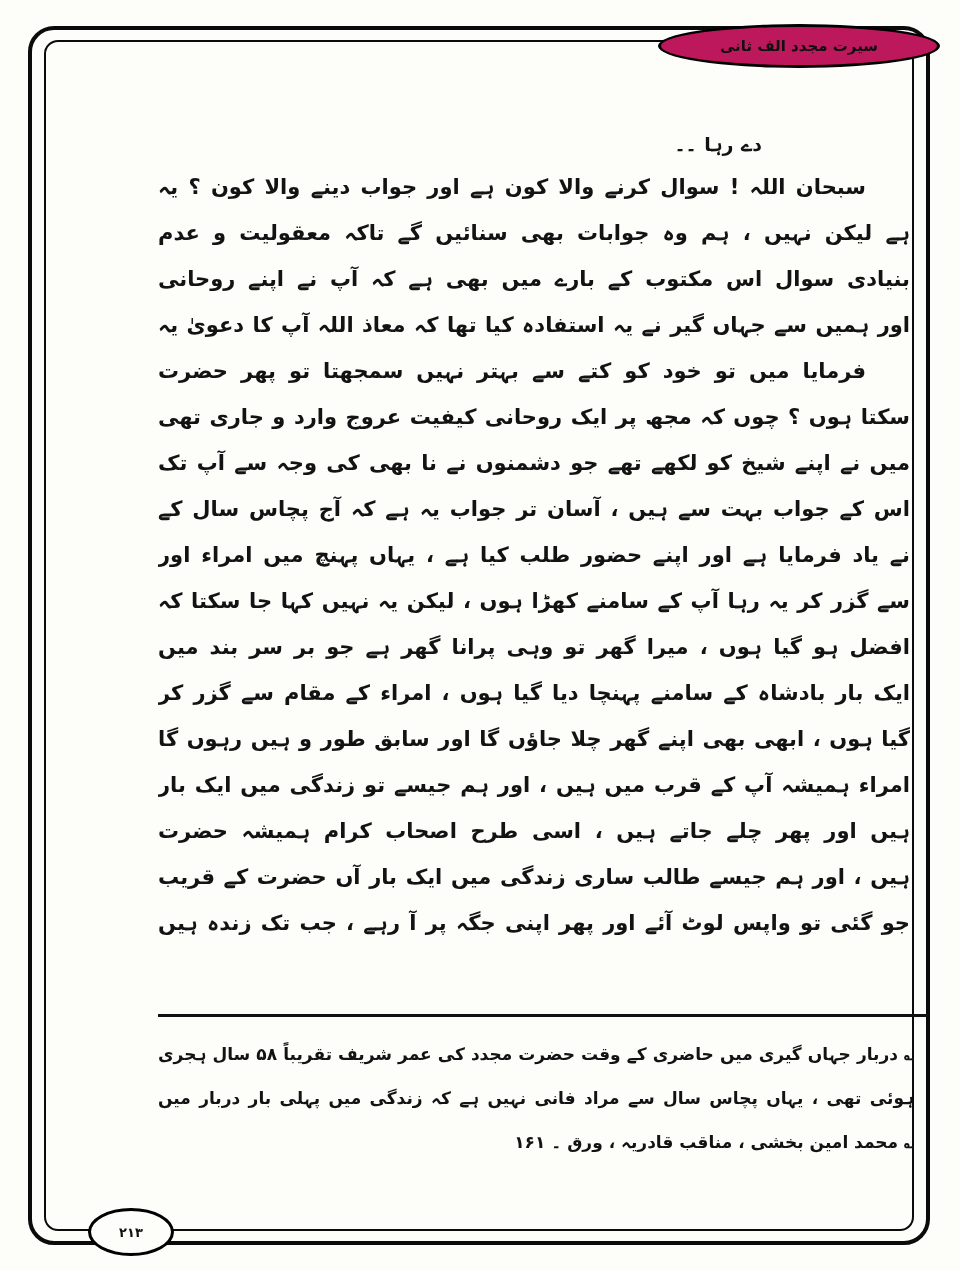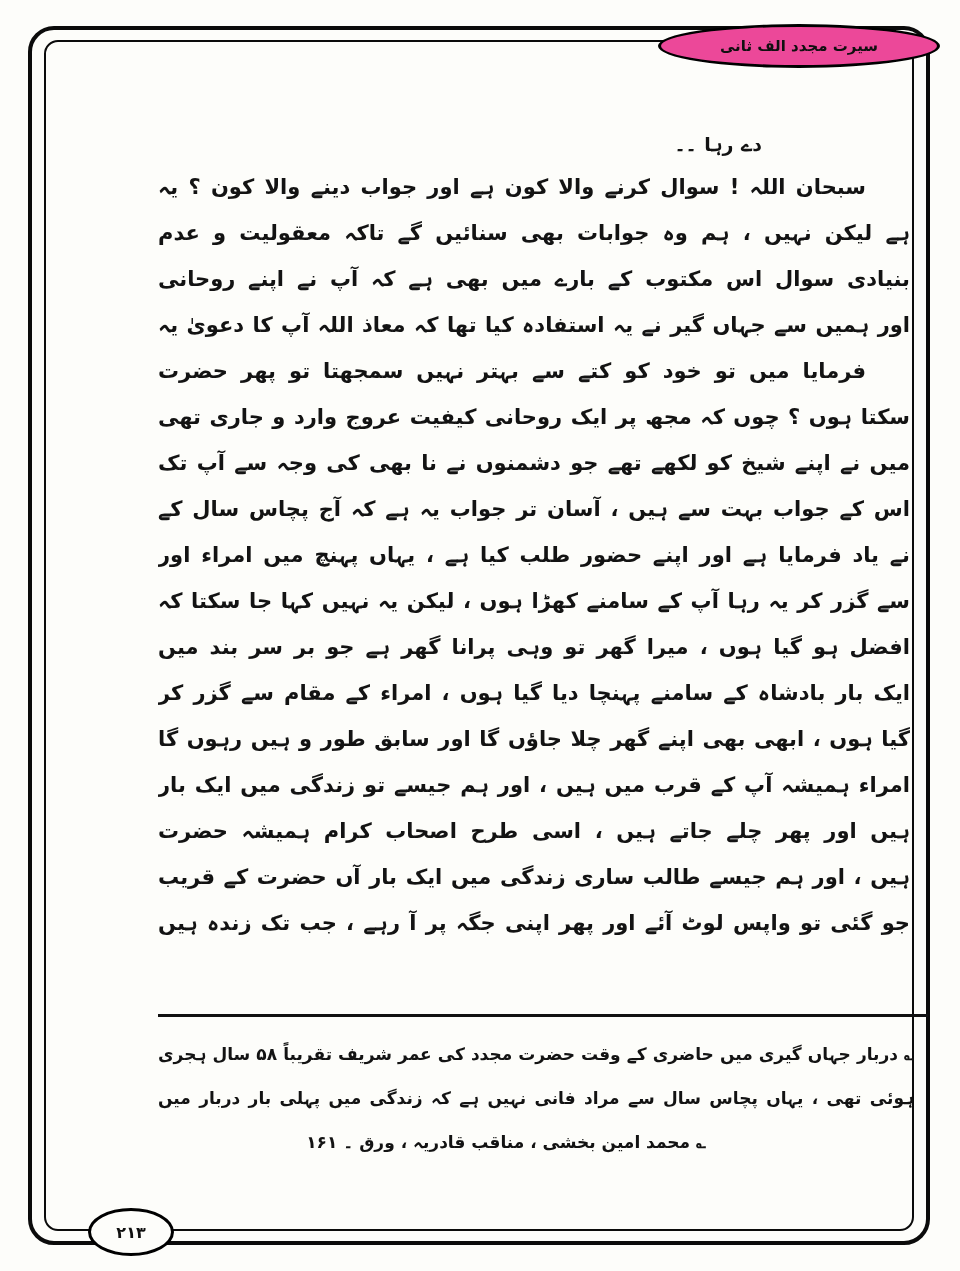--- a/index.html
+++ b/index.html
@@ -17,21 +17,21 @@
     position:absolute;left:28px;right:30px;top:26px;bottom:26px;
     border:4px solid #0b0b0b;border-radius:26px;
   }
   .border-inner{
     position:absolute;left:44px;right:46px;top:40px;bottom:40px;
     border:2px solid #0b0b0b;border-radius:14px;
   }
   
   .cartouche{
     position:absolute;top:24px;right:20px;width:276px;height:38px;
-    background:#ec4899;border:3px solid #000;border-radius:50%;
+    background:#be185d;border:3px solid #000;border-radius:50%;
     display:flex;align-items:center;justify-content:center;z-index:3;
   }
   .cartouche span{
     font-size:15px;font-weight:700;direction:rtl;white-space:nowrap;
   }
   
   .content{
     position:absolute;left:158px;right:50px;top:124px;
     direction:rtl;color:#131313;z-index:2;
   }
@@ -51,28 +51,28 @@
     border-top:3px solid #111;z-index:2;
   }
   .footnote{
     position:absolute;left:158px;right:46px;top:1032px;
     direction:rtl;color:#131313;z-index:2;
   }
   .fline{
     font-size:17px;font-weight:700;line-height:44px;height:44px;
     overflow:hidden;text-align:justify;text-align-last:justify;
   }
-  .fline.end{text-align-last:right;padding-right:208px;}
+  .fline.end{text-align-last:right;}
   
   .pagenum{
     position:absolute;left:88px;top:1208px;width:80px;height:42px;
     background:#fdfdfa;border:3px solid #000;border-radius:50%;
     display:flex;align-items:center;justify-content:center;z-index:3;
   }
-  .pagenum span{font-size:16px;font-weight:700;}
+  .pagenum span{font-size:13px;font-weight:700;}
 </style>
 </head>
 <body>
 
 <div class="page">
 
   <div class="border-outer"></div>
   <div class="border-inner"></div>
 
   <div class="cartouche">

